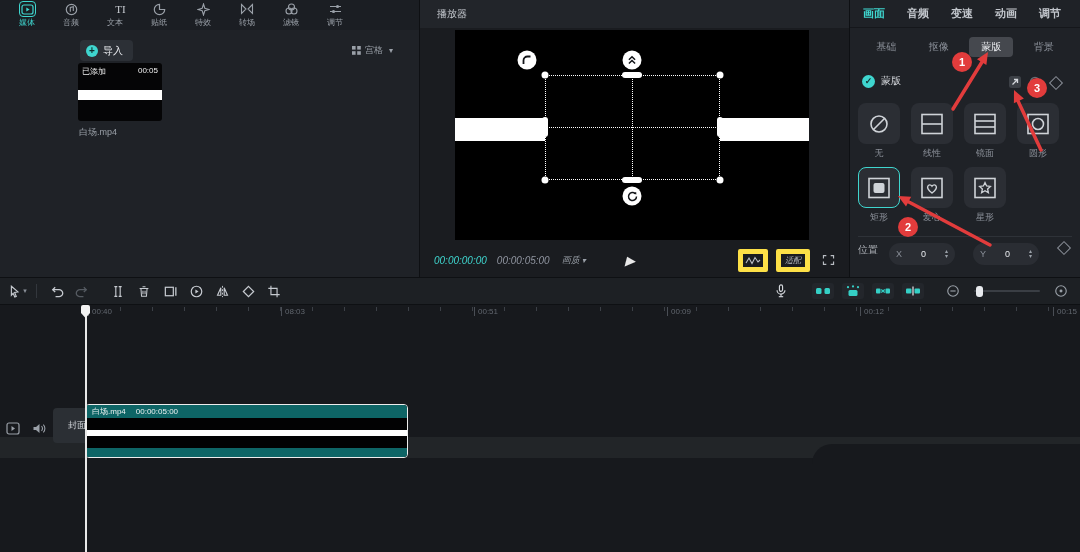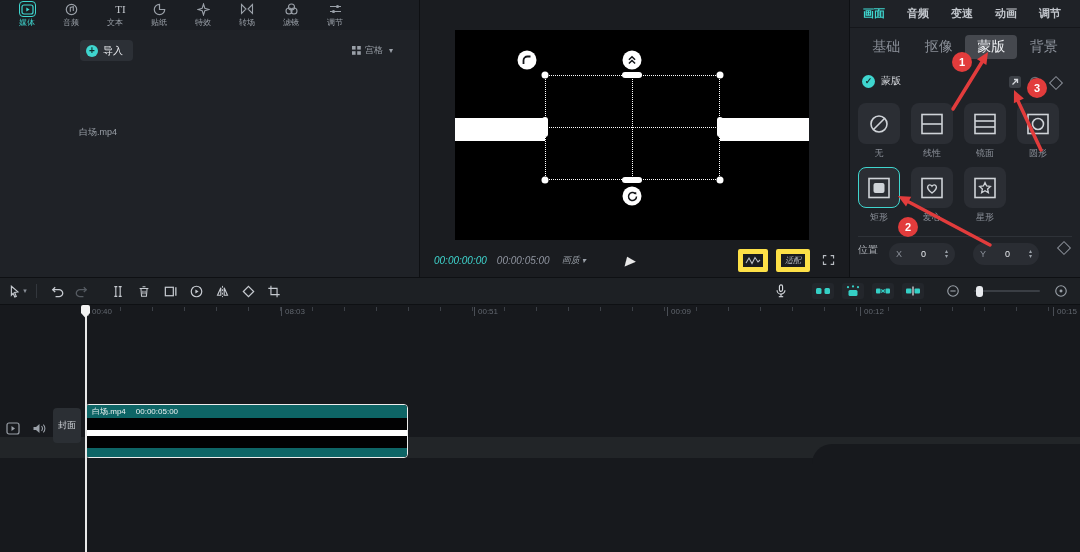--- a/index.html
+++ b/index.html
@@ -43,21 +43,21 @@
   .ttot{color:#9095a0;margin-left:10px;}
   .quality{color:#9aa0a8;margin-left:12px;font-size:9px;}
   .playbtn{position:absolute;left:205px;top:0;height:34px;display:flex;align-items:center;color:#e8e8e8;font-size:13px;}
   .boxicon{border:5px solid #fde047;border-radius:2px;display:flex;align-items:center;justify-content:center;color:#b9bdc3;}
   
   .insp{left:850px;top:0;width:230px;height:277px;background:#1f2227;}
   .itabs{position:absolute;left:0;top:0;width:100%;height:28px;display:flex;align-items:center;gap:22px;padding-left:13px;box-sizing:border-box;border-bottom:1px solid #15171b;}
   .itab{font-size:11px;color:#c2c6cc;font-weight:bold;}
   .itab.active{color:#3fd6cf;font-family:Liberation Serif, serif;}
   .subtabs{position:absolute;left:0;top:36px;width:100%;height:22px;display:flex;align-items:center;justify-content:space-around;padding:0 10px;box-sizing:border-box;}
-  .subtab{font-size:14px;color:#8a8f98;padding:3px 12px;border-radius:4px;}
+  .subtab{font-size:10px;color:#8a8f98;padding:3px 12px;border-radius:4px;}
   .subtab.active{background:#45484e;color:#eceef1;}
   .checkrow{position:absolute;left:12px;top:74px;display:flex;align-items:center;gap:6px;}
   .checkcircle{width:13px;height:13px;border-radius:50%;background:#3fd6cf;color:#10302f;font-size:9px;font-weight:bold;display:flex;align-items:center;justify-content:center;}
   .checklabel{font-size:10px;color:#d6d9de;}
   .tile{position:absolute;width:42px;height:41px;background:#2b2e34;border-radius:8px;border:1.5px solid transparent;display:flex;align-items:center;justify-content:center;box-sizing:border-box;}
   .tile.sel{border-color:#3fd6cf;}
   .tlabel{position:absolute;width:42px;text-align:center;font-size:9px;color:#8a8f98;}
   .posrow{position:absolute;left:8px;top:243px;width:214px;display:flex;align-items:flex-start;}
   .poslabel{font-size:10px;color:#aeb2b8;margin-right:11px;}
   .stepper{width:66px;height:22px;background:#2a2d33;border-radius:11px;display:flex;align-items:center;padding:0 7px;box-sizing:border-box;font-size:9px;}
@@ -68,21 +68,21 @@
   .divline{position:absolute;left:8px;top:236px;width:214px;border-top:1px solid #2e3238;}
   
   .ttool{position:absolute;left:0;top:278px;width:1080px;height:26px;background:#1d2024;display:flex;align-items:center;}
   .tl-ico{width:26px;display:flex;align-items:center;justify-content:center;}
   .tbody{position:absolute;left:0;top:305px;width:1080px;height:247px;background:#17191d;}
   .ruler-labels{position:absolute;top:2px;height:12px;font-size:8px;color:#61666e;}
   .rlab{position:absolute;top:0;border-left:1px solid #4a4e55;padding-left:3px;white-space:nowrap;}
   .ticks{position:absolute;left:88px;top:2px;width:992px;height:4px;background:repeating-linear-gradient(to right,#3c4047 0 1px,transparent 1px 32px);}
   .band{position:absolute;left:0;top:132px;width:1080px;height:21px;background:#222528;}
   .darkcorner{position:absolute;left:812px;top:139px;width:268px;height:110px;background:#17191d;border-top-left-radius:20px;}
-  .coverbtn{position:absolute;left:53px;top:103px;width:28px;height:35px;background:#2b2f34;border-radius:4px;color:#d0d4d9;font-size:9px;display:flex;align-items:center;justify-content:center;}
+  .coverbtn{position:absolute;left:53px;top:103px;width:28px;height:35px;background:#2b2f34;border-radius:4px;color:#d0d4d9;font-size:9px;display:flex;align-items:center;justify-content:center;padding-left:10px;}
   .clip{position:absolute;left:85px;top:99px;width:323px;height:54px;border:1.5px solid #ededed;border-radius:4px;overflow:hidden;box-sizing:border-box;background:#000;}
   .clip .head{height:13px;background:#0e6566;display:flex;align-items:center;gap:10px;padding-left:6px;font-size:8px;color:#eef2f2;}
   .clip .film1{height:12px;background:#020203;}
   .clip .wstripe{height:6px;background:#fff;}
   .clip .film2{height:12px;background:#020203;}
   .clip .foot{height:12px;background:#0e6566;}
   .playhead-line{position:absolute;left:85px;top:0;width:1.5px;height:247px;background:#e8e8e8;}
   .playhead-cap{position:absolute;left:81px;top:0;width:9px;height:13px;background:#f2f2f2;clip-path:polygon(0 0,100% 0,100% 62%,50% 100%,0 62%);border-radius:2px;}
   .tealbox{width:22px;height:16px;background:#23262b;border-radius:3px;display:flex;align-items:center;justify-content:center;}
   .vdiv{width:1px;height:14px;background:#33373d;margin:0 6px;}
@@ -177,24 +177,32 @@
           <svg width="9" height="9" viewBox="0 0 9 9">
             <rect x="0" y="0" width="3.6" height="3.6" fill="#9aa0a8"></rect>
             <rect x="5.2" y="0" width="3.6" height="3.6" fill="#9aa0a8"></rect>
             <rect x="0" y="5.2" width="3.6" height="3.6" fill="#9aa0a8"></rect>
             <rect x="5.2" y="5.2" width="3.6" height="3.6" fill="#9aa0a8"></rect>
           </svg>
         </span>
       <span>宫格</span>
     </div>
 
+    <div class="clipcard">
+      <span class="badge">已添加</span>
+      <span class="dur">00:05</span>
+      <div class="bar"></div>
+    </div>
     <div class="clipname">白场.mp4</div>
   </div>
 
   <div class="panel player">
+    <div class="phead">
+        <span>播放器</span>
+      </div>
 
     <div class="video">
       <div class="wbar" style="left:0;width:90px;"></div>
       <div class="wbar" style="left:265px;width:89px;"></div>
 
       <div class="maskrect"></div>
       <div class="dotline-v"></div>
       <div class="dotline-h"></div>
 
       <div class="cdot" style="left:90px;top:45px;"></div>

